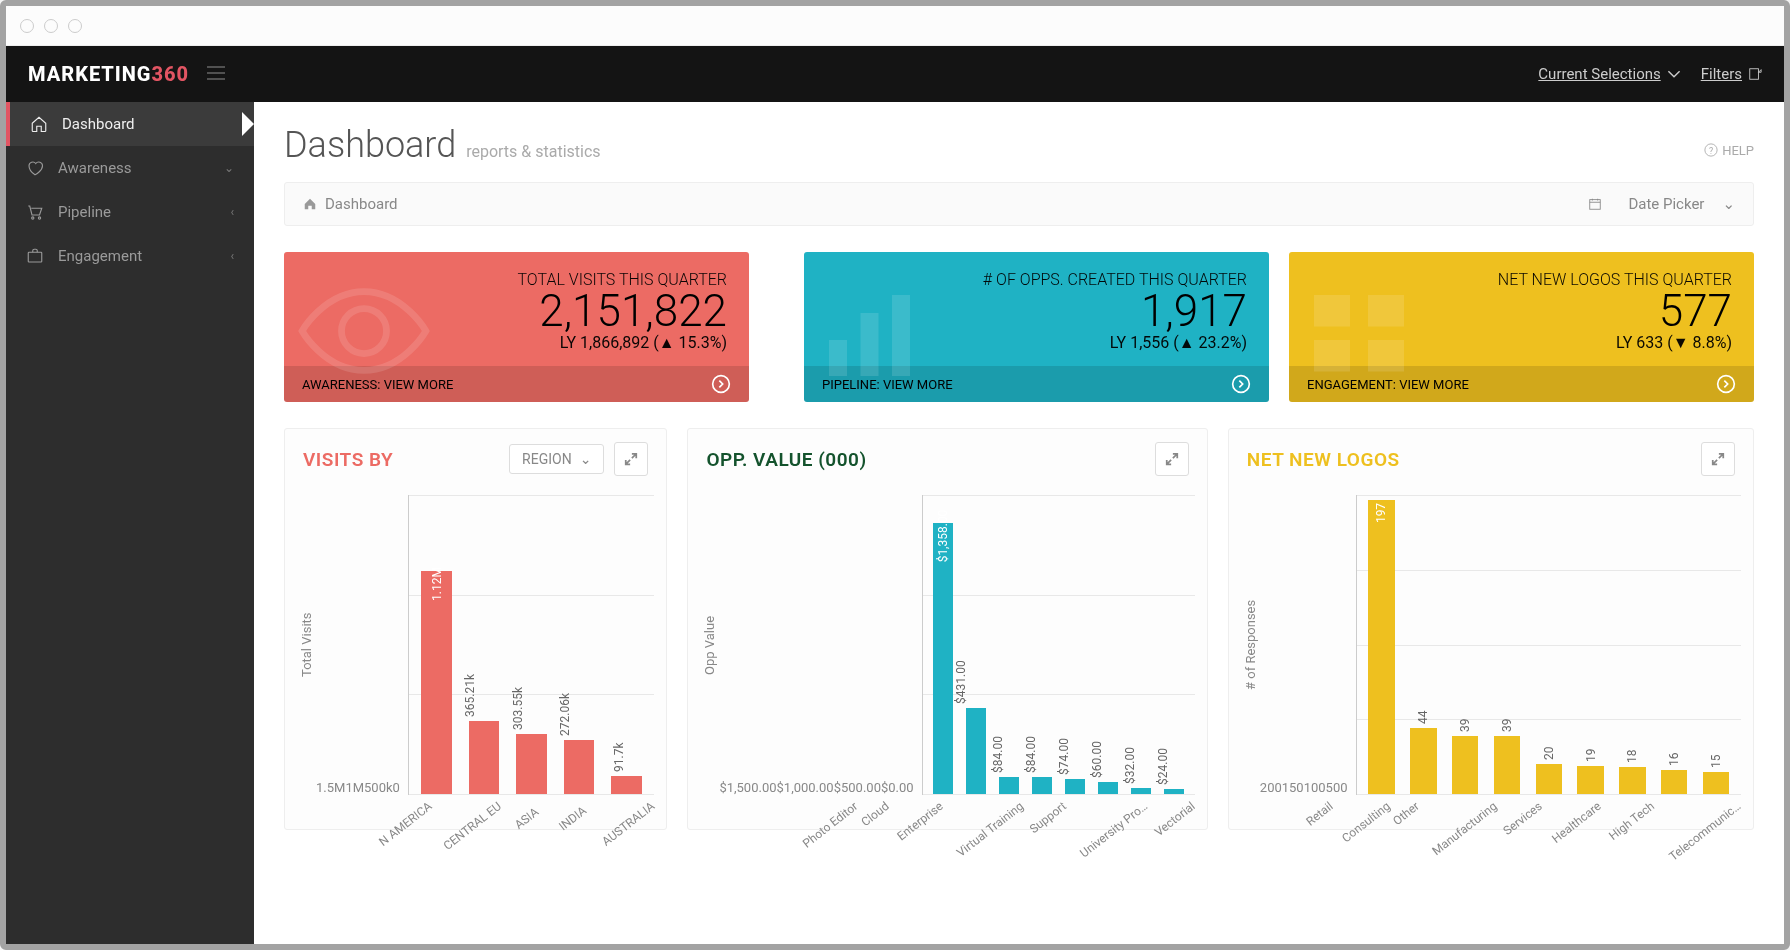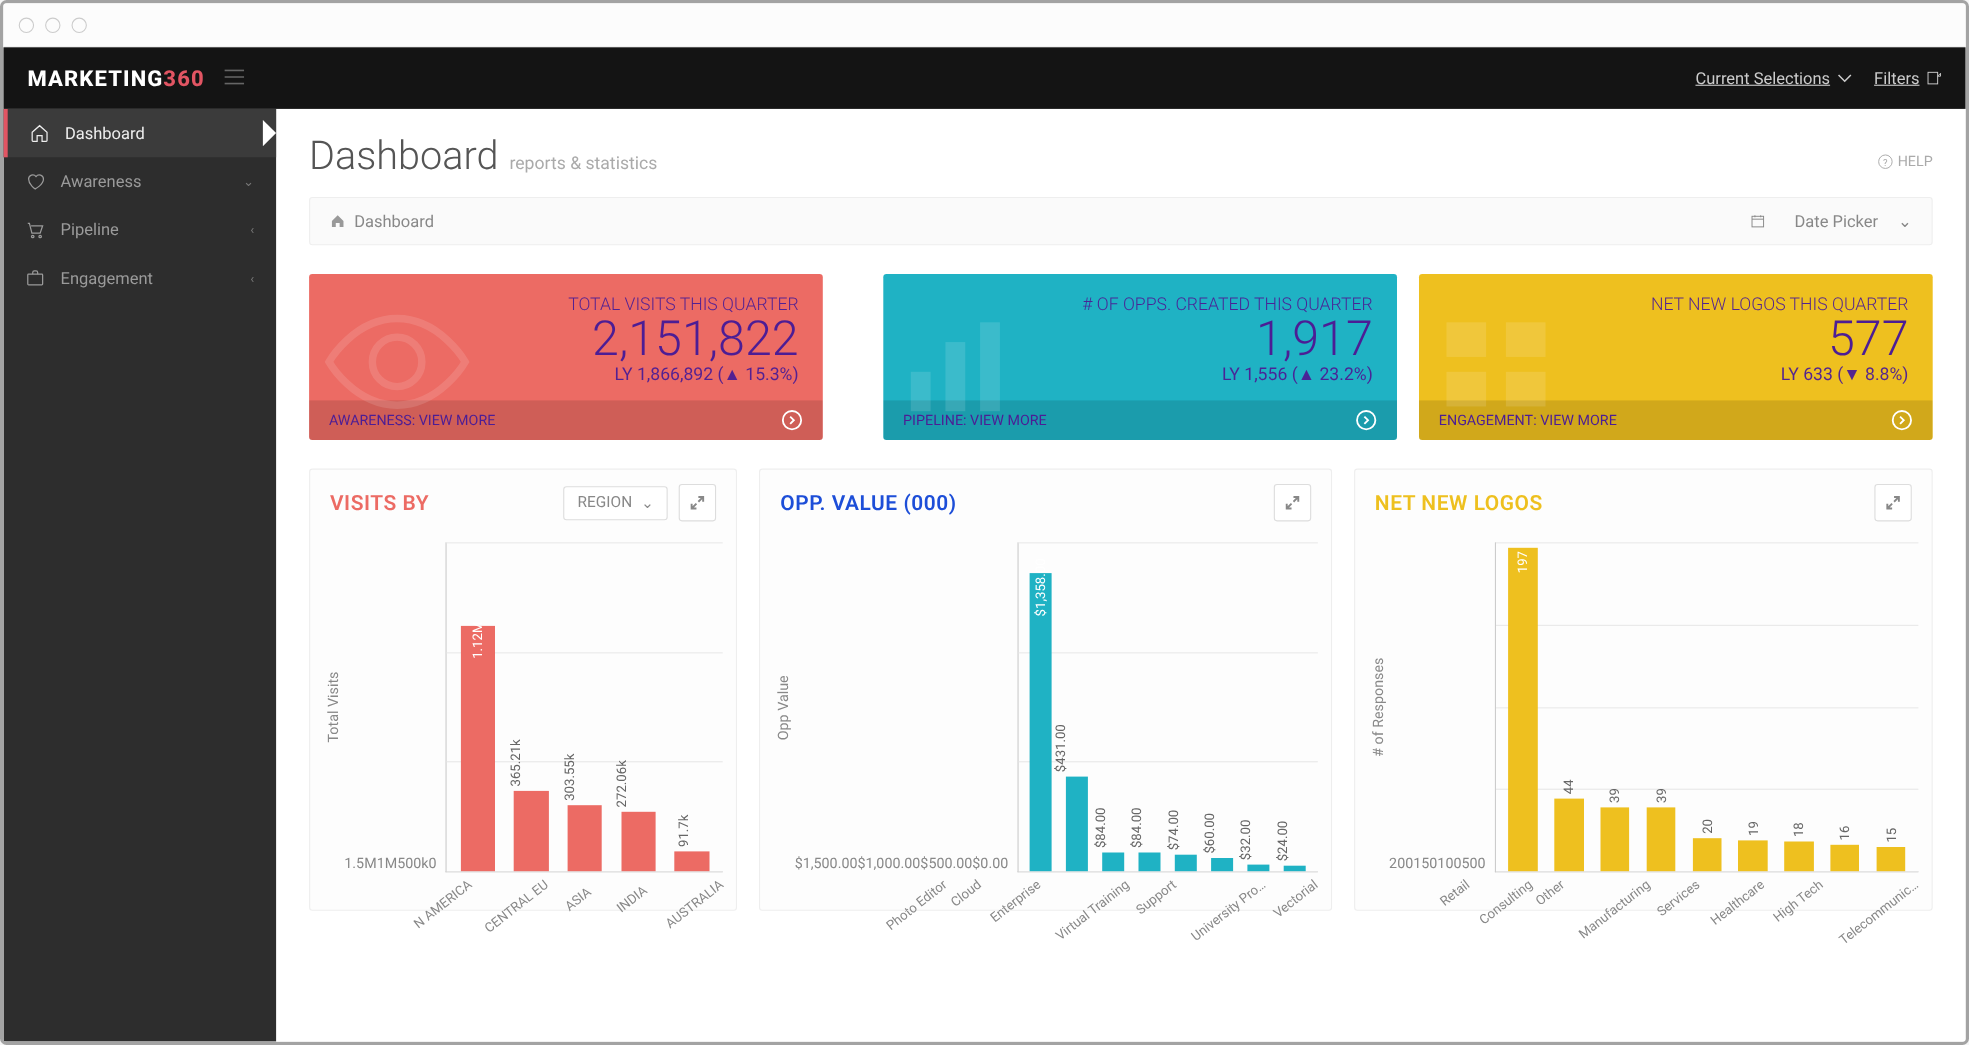--- a/index.html
+++ b/index.html
@@ -1,17 +1,17 @@
 <!DOCTYPE html>
 <html><head>
 <meta charset="utf-8">
 <style>
 *{box-sizing:border-box;margin:0;padding:0;}
 body{font-family:-apple-system,BlinkMacSystemFont,"Segoe UI",Roboto,sans-serif;background:#f5f5f5;color:#333;}
-.window{width:1790px;height:950px;background:#fff;border:3px solid #a3a3a3;border-radius:6px;overflow:hidden;display:flex;flex-direction:column;}
+.window{width:1790px;height:950px;background:#fff;border:6px solid #a3a3a3;border-radius:6px;overflow:hidden;display:flex;flex-direction:column;}
 .titlebar{height:40px;background:#fcfcfc;border-bottom:1px solid #eee;display:flex;align-items:center;padding:0 14px;gap:10px;}
 .titlebar .dot{width:14px;height:14px;border:1px solid #ccc;border-radius:50%;}
 .topbar{height:56px;background:#141414;color:#ddd;display:flex;align-items:center;padding:0 22px;}
 .brand{font-weight:800;letter-spacing:1px;font-size:20px;color:#fff;}
 .brand .accent{color:#e25563;}
 .menu-icon{margin-left:18px;color:#777;}
 .topbar-spacer{flex:1;}
 .topbar-link{color:#ccc;font-size:15px;margin-left:20px;display:flex;align-items:center;gap:6px;text-decoration:underline;}
 .topbar-link svg{width:14px;height:14px;fill:#ccc;}
 .body{flex:1;display:flex;overflow:hidden;}
@@ -25,37 +25,37 @@
 .main{flex:1;background:#fff;overflow:auto;}
 .page-head{padding:22px 30px 16px;display:flex;align-items:baseline;}
 .page-title{font-size:36px;font-weight:300;color:#555;}
 .page-sub{font-size:16px;color:#aaa;margin-left:10px;}
 .help{margin-left:auto;font-size:13px;color:#aaa;display:flex;align-items:center;gap:4px;}
 .help svg{width:14px;height:14px;fill:#aaa;}
 .breadcrumb{margin:0 30px;height:44px;background:#fafafa;border:1px solid #eee;border-radius:3px;display:flex;align-items:center;padding:0 18px;font-size:15px;color:#888;}
 .breadcrumb svg{width:14px;height:14px;fill:#999;margin-right:8px;}
 .date-picker{margin-left:auto;display:flex;align-items:center;gap:18px;}
 .kpis{display:flex;gap:20px;padding:26px 30px 0;}
-.kpi{flex:1;border-radius:3px;overflow:hidden;color:#4c1d95;position:relative;}
+.kpi{flex:1;border-radius:3px;overflow:hidden;color:#000000;position:relative;}
 .kpi-body{padding:18px 22px 14px;text-align:right;min-height:110px;position:relative;}
 .kpi-label{font-size:16px;font-weight:300;opacity:.95;}
 .kpi-value{font-size:44px;font-weight:300;line-height:1;}
 .kpi-ly{font-size:16px;opacity:.95;}
 .kpi-foot{background:rgba(0,0,0,.12);padding:8px 18px;font-size:13px;display:flex;align-items:center;}
 .kpi-foot svg{width:20px;height:20px;margin-left:auto;stroke:#fff;fill:none;stroke-width:2;}
 .kpi-bgicon{position:absolute;left:10px;bottom:-10px;opacity:.12;pointer-events:none;}
 .kpi-red{background:#ec6b64;}
 .kpi-teal{background:#1fb2c4;margin-left:35px;}
 .kpi-yellow{background:#eec01f;}
 .charts{display:flex;gap:20px;padding:26px 30px;}
 .card{flex:1;border:1px solid #eee;border-radius:3px;background:#fdfdfd;}
 .card-head{height:60px;display:flex;align-items:center;padding:0 18px;gap:10px;}
 .card-title{font-size:19px;font-weight:600;letter-spacing:.5px;}
 .card-title.red{color:#ec6b64;}
-.card-title.teal{color:#1d4ed8;}
+.card-title.teal{color:#14532d;}
 .card-title.yellow{color:#eec01f;}
 .dd{padding:6px 12px;border:1px solid #ddd;border-radius:3px;font-size:14px;color:#888;display:flex;align-items:center;gap:8px;background:#fff;}
 .iconbtn{width:34px;height:34px;border:1px solid #ddd;border-radius:3px;display:flex;align-items:center;justify-content:center;background:#fff;}
 .iconbtn svg{width:14px;height:14px;stroke:#888;fill:none;stroke-width:2;}
 .chart{height:340px;padding:6px 12px 0 12px;position:relative;}
 .chart-inner{display:flex;height:300px;}
 .ylabel{writing-mode:vertical-rl;transform:rotate(180deg);text-align:center;font-size:13px;color:#888;padding:0 2px;}
 .yaxis{display:flex;flex-direction:row;justify-content:space-between;align-items:flex-end;padding-right:8px;font-size:13px;color:#888;}
 .plot{flex:1;position:relative;border-left:1px solid #ccc;border-bottom:1px solid #ccc;}
 .grid{position:absolute;inset:0;}

